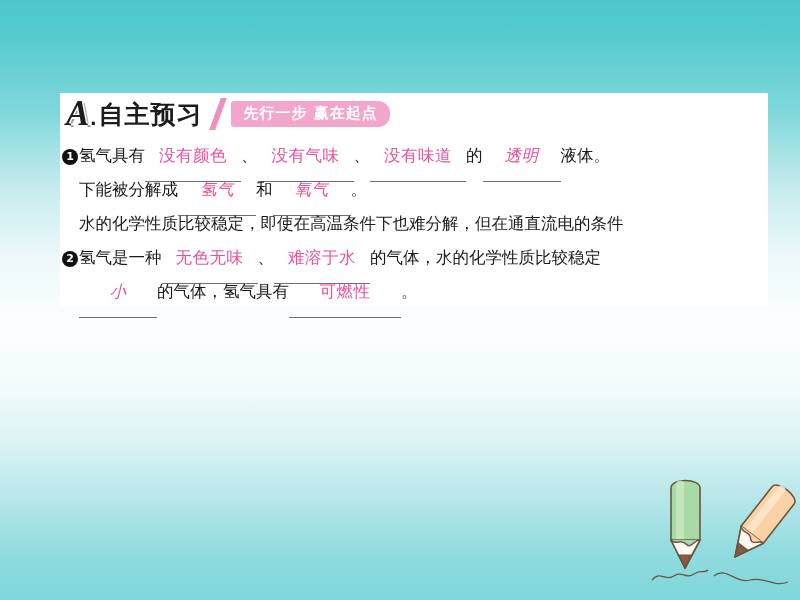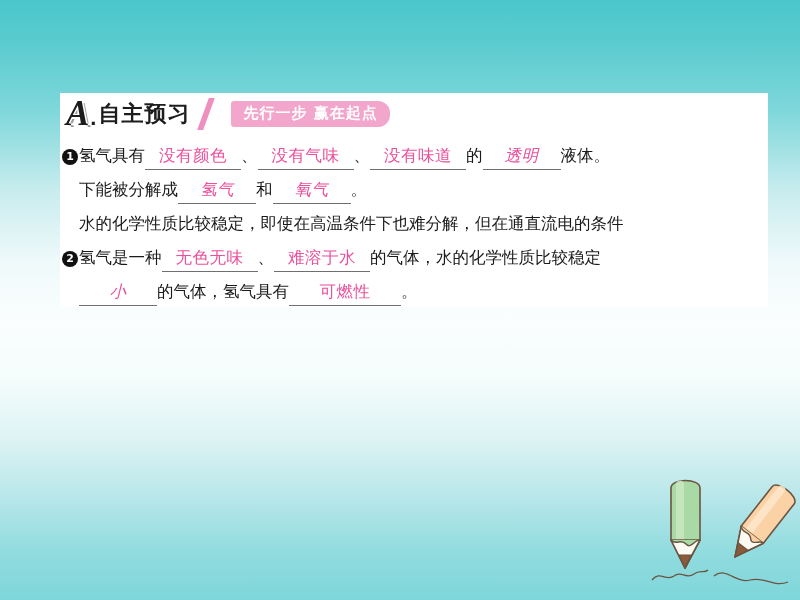--- a/index.html
+++ b/index.html
@@ -72,21 +72,21 @@
     font-family: "Liberation Sans", sans-serif;
     font-size: 22px;
     font-weight: bold;
     color: #1c1c1c;
     padding: 0 2px 0 1px;
     position: relative;
     top: 5px;
   }
   .hdr-cn {
     font-family: "DejaVu Sans", "Liberation Sans", sans-serif;
-    font-size: 22px;
+    font-size: 25px;
     font-weight: bold;
     color: #1c1c1c;
     letter-spacing: 1px;
     position: relative;
     top: 1px;
   }
   .hdr-slash {
     width: 22px;
     height: 32px;
     margin: 0 1px 0 6px;
@@ -108,21 +108,20 @@
     color: #ffffff;
     font-family: "DejaVu Sans", "Liberation Sans", sans-serif;
     font-size: 15px;
     font-weight: bold;
     letter-spacing: 1px;
     padding: 3px 12px 4px 12px;
     border-radius: 3px 12px 12px 3px;
     position: relative;
     top: 1px;
     white-space: nowrap;
-    margin-left: 12px;
   }
 
   
   .qlist {
     position: absolute;
     left: 2px;
     top: 46px;
     width: 706px;
   }
   .qline {
@@ -148,21 +147,21 @@
     vertical-align: 1px;
     margin-right: 1px;
   }
   .indent {
     display: inline-block;
     width: 17px;
   }
   .blank {
     color: #ec4f9b;
     border-bottom: 1.3px solid #6f6f6f;
-    padding: 0 8px 1px 8px;
+    padding: 0 8px 13px 8px;
     display: inline-block;
     line-height: 24px;
     text-align: center;
     letter-spacing: 0.5px;
   }
   .blank.w-md   { min-width: 62px; font-style: italic; }
   .blank.w-lg   { min-width: 80px; }
   .blank.w-xl   { min-width: 96px; }
 
   

